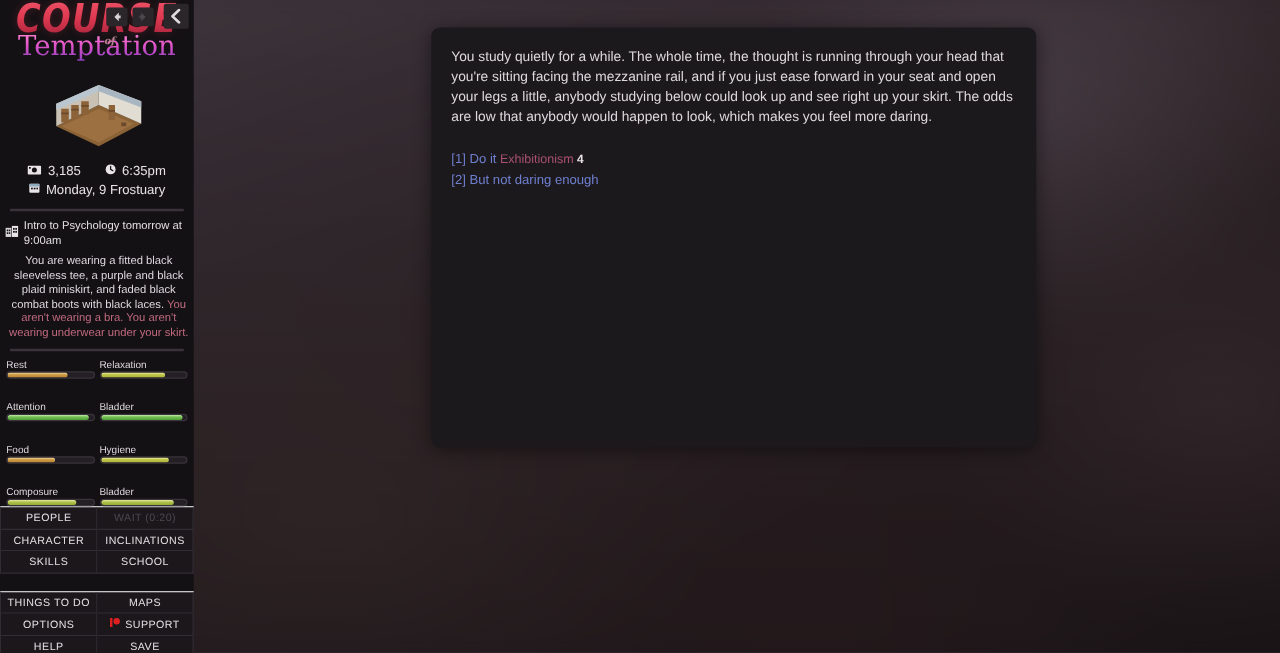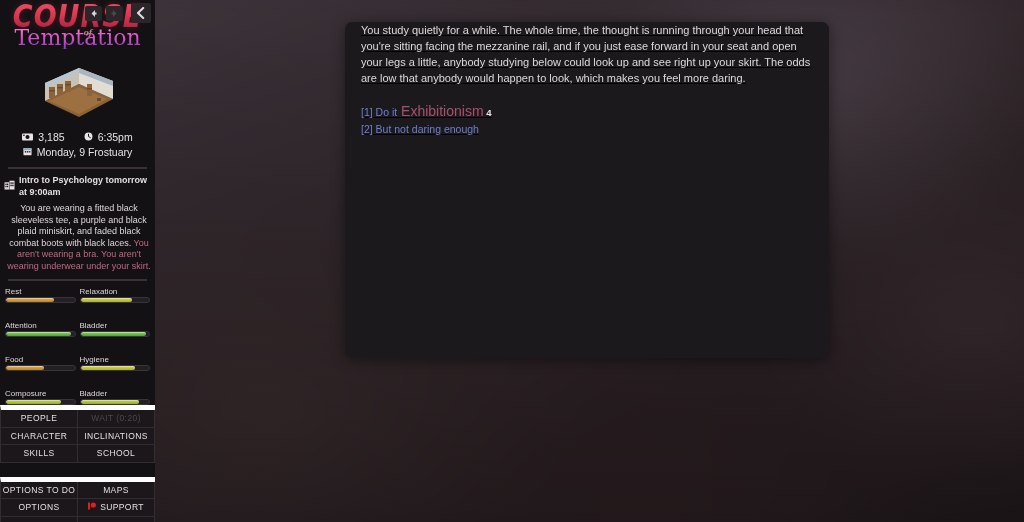--- a/index.html
+++ b/index.html
@@ -85,21 +85,21 @@
   
   #status { text-align:left; color:#e6e2e6; font-size:10.5px; line-height:15px; padding-top:4px; }
   .status-row { display:flex; align-items:center; justify-content:center; gap:5px; }
   .status-row .gap { width:9px; }
   .ic { display:inline-block; vertical-align:-2px; }
 
   .divider { height:2px; background:#3a3238; margin:7px 8px 0 8px; }
 
   #schedule {
     display:flex; align-items:center; justify-content:center; gap:4px;
-    color:#e2dee2; font-size:9px; padding:5px 4px 0 4px; line-height:12px;font-weight:bold;
+    color:#e2dee2; font-size:9px; padding:5px 4px 0 4px; line-height:12px;
   }
 
   #outfit {
     color:#ded9de; font-size:9px; line-height:11.5px;
     text-align:center; padding:5px 3px 0 6px;
   }
   #outfit .warn { color:#c0697f; }
 
   
   #stats { padding:3px 5px 0 5px; display:grid; grid-template-columns:1fr 1fr; gap:15px 4px; }
@@ -114,43 +114,42 @@
   }
   .bar > span {
     display:block; height:100%; border-radius:2px;
     box-shadow:inset 0 1px 0 rgba(255,255,255,0.35);
   }
 
   
   #menus { padding:0 0 6px 0; }
   .menu-grid {
     display:grid; grid-template-columns:1fr 1fr;
-    border-top:5px solid #ffffff; border-left:1px solid #332d33;
+    border-top:1px solid #ffffff; border-left:1px solid #332d33;
   }
   .mbtn {
     border-right:1px solid #332d33; border-bottom:1px solid #332d33;
     height:17.5px; display:flex; align-items:center; justify-content:center;
     gap:4px;
     font-size:8.5px; letter-spacing:0.4px; color:#e4e0e4; background:#1b171b;
   }
   .mbtn.disabled { color:#4e474e; }
   .menu-gap { height:14px; }
 
   
   #panel {
     position:absolute; left:345px; top:22px; width:484px; height:336px;
     background:#1c191c; border-radius:7px; z-index:4;
-    padding:0 16px;
+    padding:16px 16px;
     box-shadow:0 2px 14px rgba(0,0,0,0.45);
-    text-decoration:underline;
   }
   #story { color:#ddd9dd; font-size:11px; line-height:16px; }
   #choices { margin-top:17px; }
   .choice { font-size:10.5px; line-height:17px; color:#6e7fd0; }
-  .choice .tag { color:#a8506e; font-size:14px; }
+  .choice .tag { color:#a8506e; font-size:10px; }
   .choice .val { color:#e8e4e8; font-size:9.5px; font-weight:bold; }
 </style>
 </head>
 <body>
 
 <div id="bg"></div>
 <div id="bgdark"></div>
 
 <div id="sidebar">
   <div id="sidebar-scroll">
@@ -339,21 +338,21 @@
         <div class="mbtn">
           <span>SKILLS</span>
         </div>
         <div class="mbtn">
           <span>SCHOOL</span>
         </div>
       </div>
     <div class="menu-gap"></div>
     <div class="menu-grid" id="menu-secondary">
         <div class="mbtn">
-          <span>OPTIONS TO DO</span>
+          <span>THINGS TO DO</span>
         </div>
         <div class="mbtn">
           <span>MAPS</span>
         </div>
         <div class="mbtn">
           <span>OPTIONS</span>
         </div>
         <div class="mbtn">
           <span style="display: inline-block; vertical-align: -1px;"><svg width="8" height="8" viewBox="0 0 9 9">
               <rect x="0" y="0.5" width="2.2" height="8" fill="#e02020"></rect>

